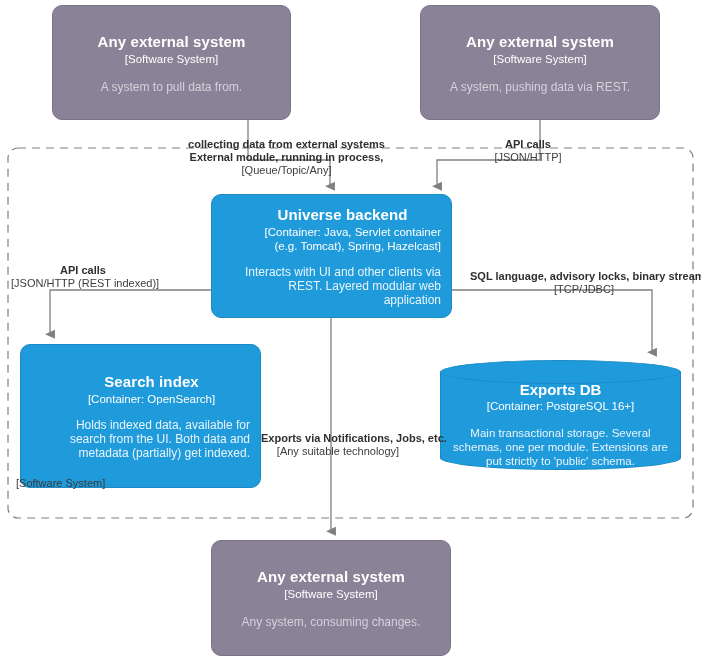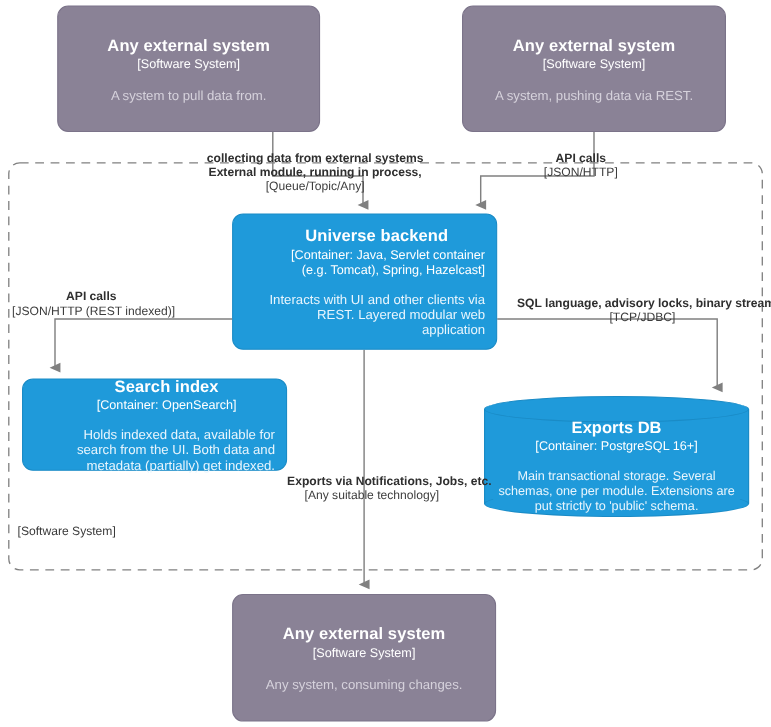--- a/index.html
+++ b/index.html
@@ -196,21 +196,21 @@
     <div class="tech">[Software System]</div>
     <div class="desc">A system, pushing data via REST.</div>
   </div>
 
   <div class="node container" style="left:211px; top:194px; width:241px; height:124px;">
     <div class="title">Universe backend</div>
     <div class="tech" style="max-width:218px;">[Container: Java, Servlet container (e.g. Tomcat), Spring, Hazelcast]</div>
     <div class="desc" style="max-width:222px; margin-top:12px;">Interacts with UI and other clients via REST. Layered modular web application</div>
   </div>
 
-  <div class="node container" style="left:20px; top:344px; width:241px; height:84px;">
+  <div class="node container" style="left:20px; top:344px; width:241px; height:144px;">
     <div class="title">Search index</div>
     <div class="tech">[Container: OpenSearch]</div>
     <div class="desc" style="max-width:226px; margin-top:12px;">Holds indexed data, available for search from the UI. Both data and metadata (partially) get indexed.</div>
   </div>
 
   <div class="db" style="left:440px; top:360px; width:241px; height:110px;">
     <div class="cyl-body" style="top:12px; bottom:12px;"></div>
     <div class="cyl-cap" style="top:0;"></div>
     <div class="cyl-cap" style="bottom:0; border-top-color:transparent;"></div>
     <div class="cyl-text" style="top:20px;">

